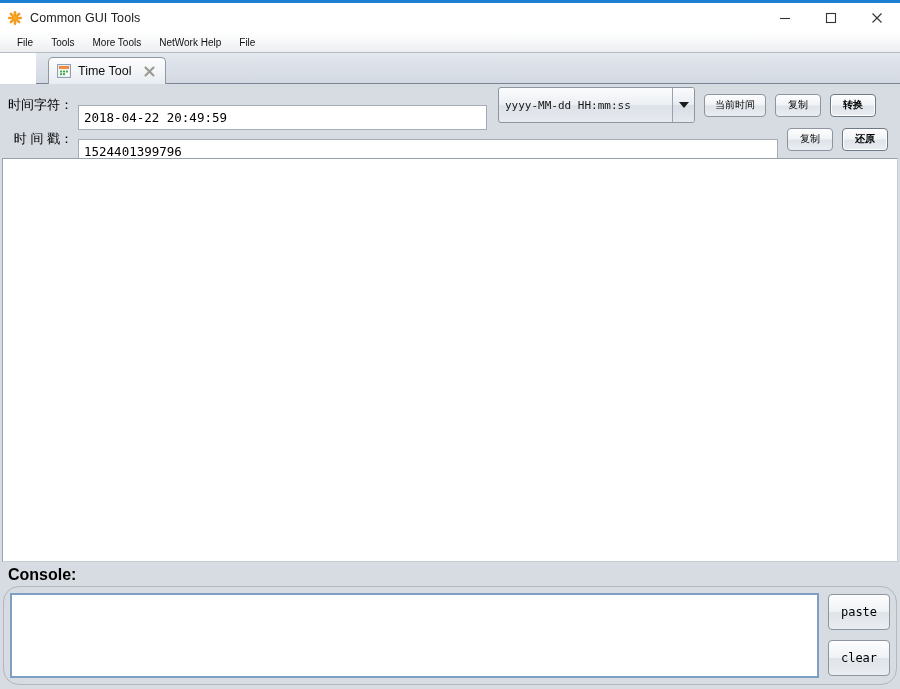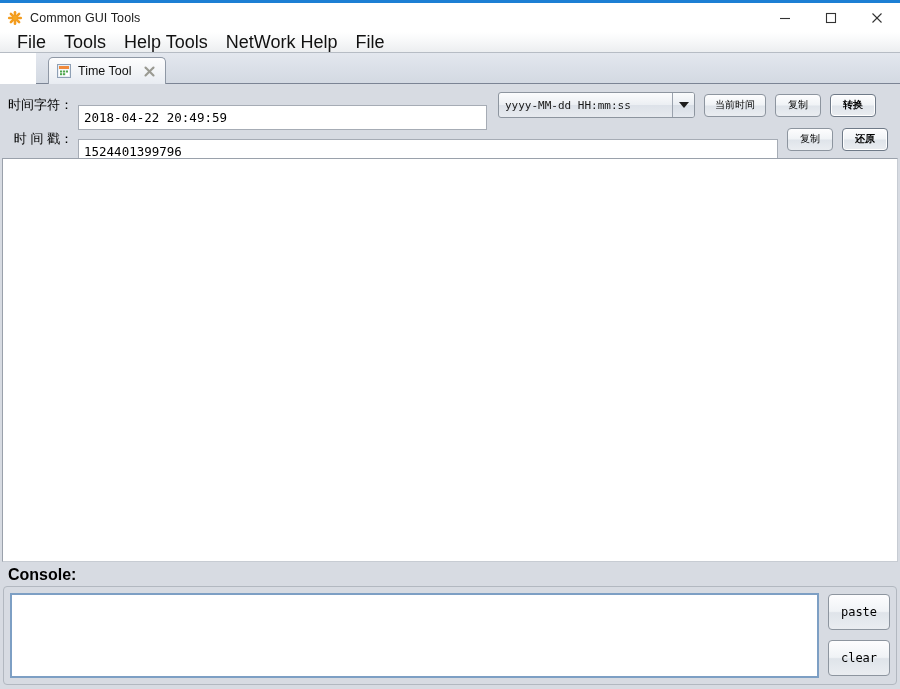--- a/index.html
+++ b/index.html
@@ -76,21 +76,21 @@
     height: 21px;
     background: linear-gradient(to bottom, #ffffff 0%, #f7f8f9 45%, #eceef0 100%);
     border-bottom: 1px solid #b6bcc4;
     display: flex;
     align-items: center;
     padding-left: 8px;
     box-sizing: border-box;
   }
   .menu-item {
     padding: 2px 9px;
-    font-size: 18px;
+    font-size: 10px;
     color: #111111;
     white-space: nowrap;
     cursor: default;
   }
 
   
   .tabstrip {
     flex: 0 0 31px;
     height: 31px;
     background: linear-gradient(to bottom, #e3e7ee 0%, #d3d9e2 100%);
@@ -182,21 +182,21 @@
     white-space: nowrap;
     margin-top: 24px;
   }
   .input-time { width: 409px; flex: 0 0 409px; }
   .input-stamp { width: 700px; flex: 0 0 700px; }
 
   
   .combo {
     width: 197px;
     flex: 0 0 197px;
-    height: 26px;
+    height: 36px;
     margin-left: 11px;
     border: 1px solid #8d959f;
     border-radius: 3px;
     box-sizing: border-box;
     background: linear-gradient(to bottom, #fbfcfd 0%, #eceff3 48%, #dde2e9 52%, #e7eaef 100%);
     display: flex;
     align-items: stretch;
     overflow: hidden;
     cursor: default;
   }
@@ -268,21 +268,21 @@
     font-weight: bold;
     color: #000000;
     padding: 4px 0 2px 8px;
     flex: 0 0 auto;
   }
   .console-panel {
     flex: 0 0 99px;
     height: 99px;
     margin: 0 3px 4px 3px;
     border: 1px solid #b2b8c0;
-    border-radius: 4px;
+    border-radius: 16px;
     box-sizing: border-box;
     background: #d7dbe2;
     display: flex;
     align-items: stretch;
     padding: 6px;
   }
   .console-text {
     flex: 1 1 auto;
     background: #ffffff;
     border: 2px solid #7d9fc4;
@@ -353,21 +353,21 @@
           <line x1="1.5" y1="1.5" x2="10.5" y2="10.5" stroke="#333" stroke-width="1.1"></line>
           <line x1="10.5" y1="1.5" x2="1.5" y2="10.5" stroke="#333" stroke-width="1.1"></line>
         </svg>
       </div>
     </div>
   </div>
 
   <div class="menubar">
     <div class="menu-item">File</div>
     <div class="menu-item">Tools</div>
-    <div class="menu-item">Help Tools</div>
+    <div class="menu-item">More Tools</div>
     <div class="menu-item">NetWork Help</div>
     <div class="menu-item">File</div>
   </div>
 
   <div class="tabstrip">
     <div class="tab">
       <div class="tab-icon">
         <svg width="14" height="14" viewBox="0 0 14 14">
           <rect x="0.5" y="0.5" width="13" height="13" fill="#e9eef5" stroke="#8fa0b5"></rect>
           <rect x="2" y="2" width="10" height="3" fill="#f08a3c"></rect>

